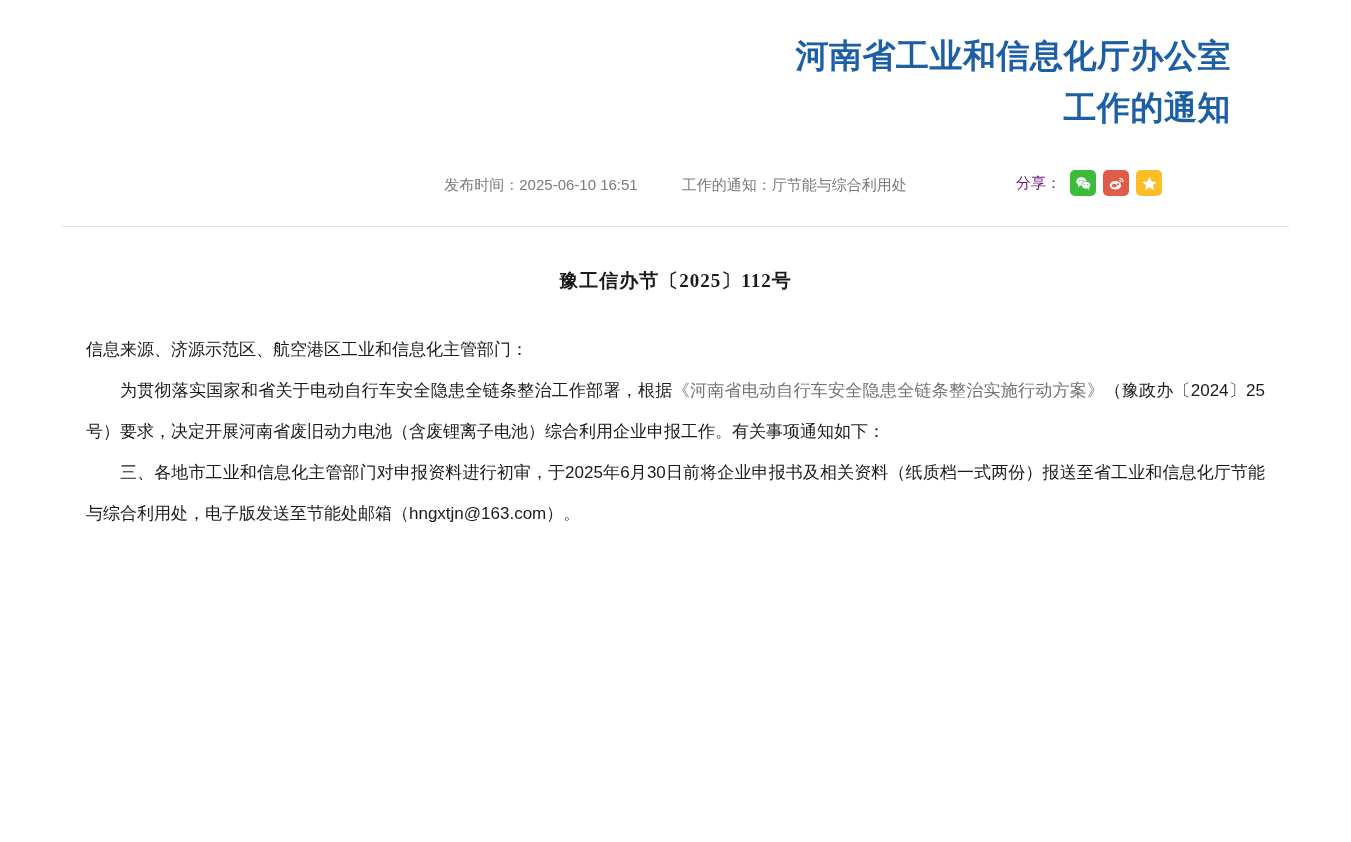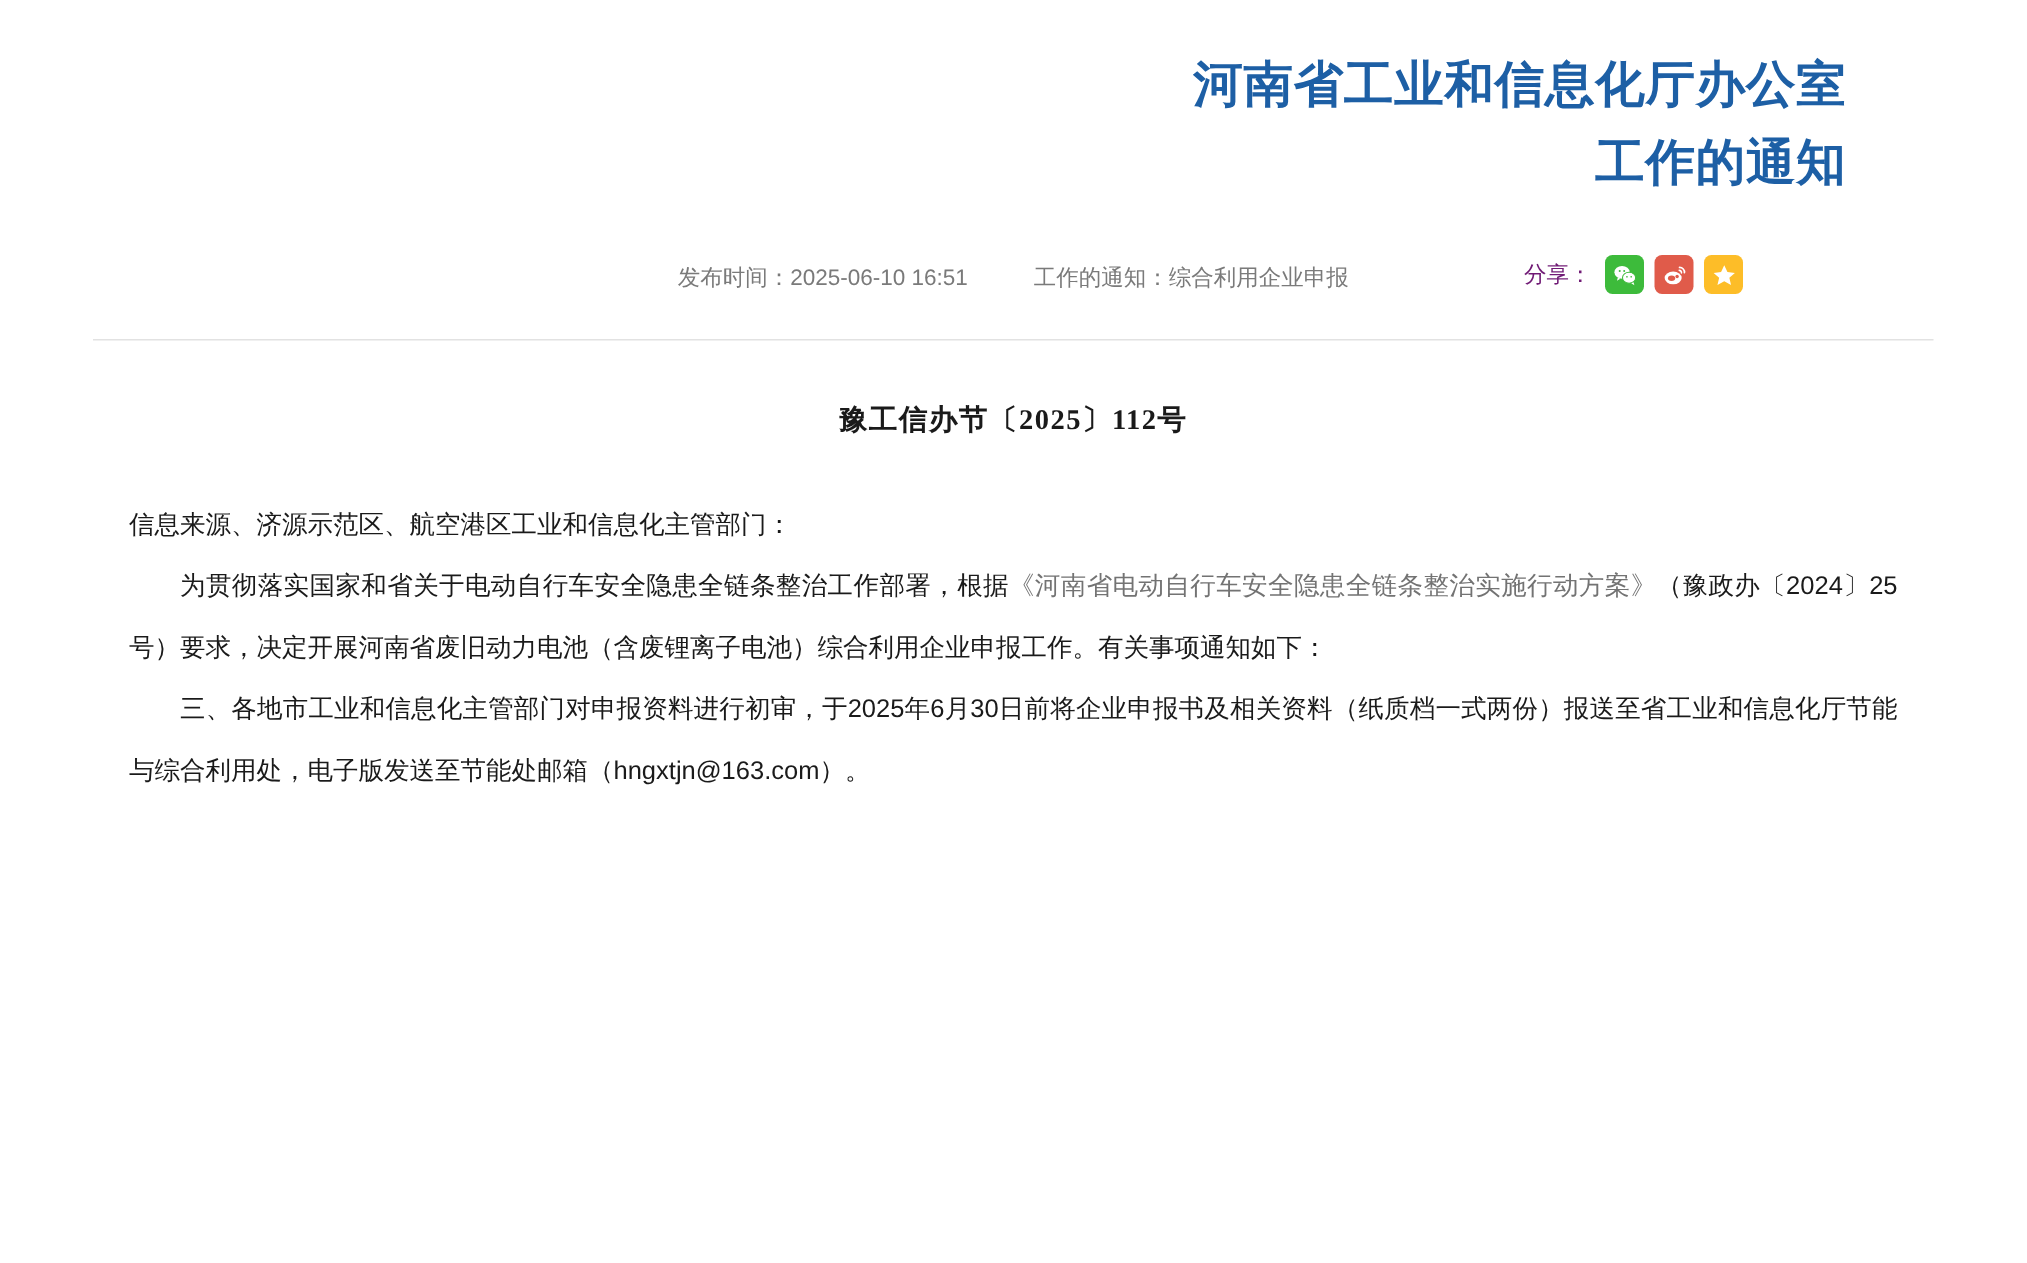--- a/index.html
+++ b/index.html
@@ -123,21 +123,21 @@
 <div class="page">
 
   <div class="title-block">
     <h1 class="doc-title">
       <span class="line">河南省工业和信息化厅办公室</span>
       <span class="line">工作的通知</span>
     </h1>
 
     <div class="meta-row">
       <span class="meta-item"><span>发布时间：</span><span>2025-06-10 16:51</span></span>
-      <span class="meta-item"><span>工作的通知：</span><span>综合利用企业申报</span></span>
+      <span class="meta-item"><span>工作的通知：</span><span>厅节能与综合利用处</span></span>
 
       <div class="share-box">
         <span class="share-label">分享：</span>
         <span class="share-icon wechat">
           <svg width="17" height="17" viewBox="0 0 24 24" aria-hidden="true">
             <ellipse cx="9" cy="9.2" rx="7.2" ry="6" fill="#ffffff"></ellipse>
             <polygon points="5,14 4.2,17.2 7.4,15.3" fill="#ffffff"></polygon>
             <ellipse cx="15.6" cy="14.4" rx="6.2" ry="5.2" fill="#ffffff" stroke="#3dbb3b" stroke-width="1"></ellipse>
             <polygon points="19.8,18.6 20.6,21.3 17.6,19.6" fill="#ffffff"></polygon>
             <circle cx="6.8" cy="8" r="0.95" fill="#3dbb3b"></circle>

